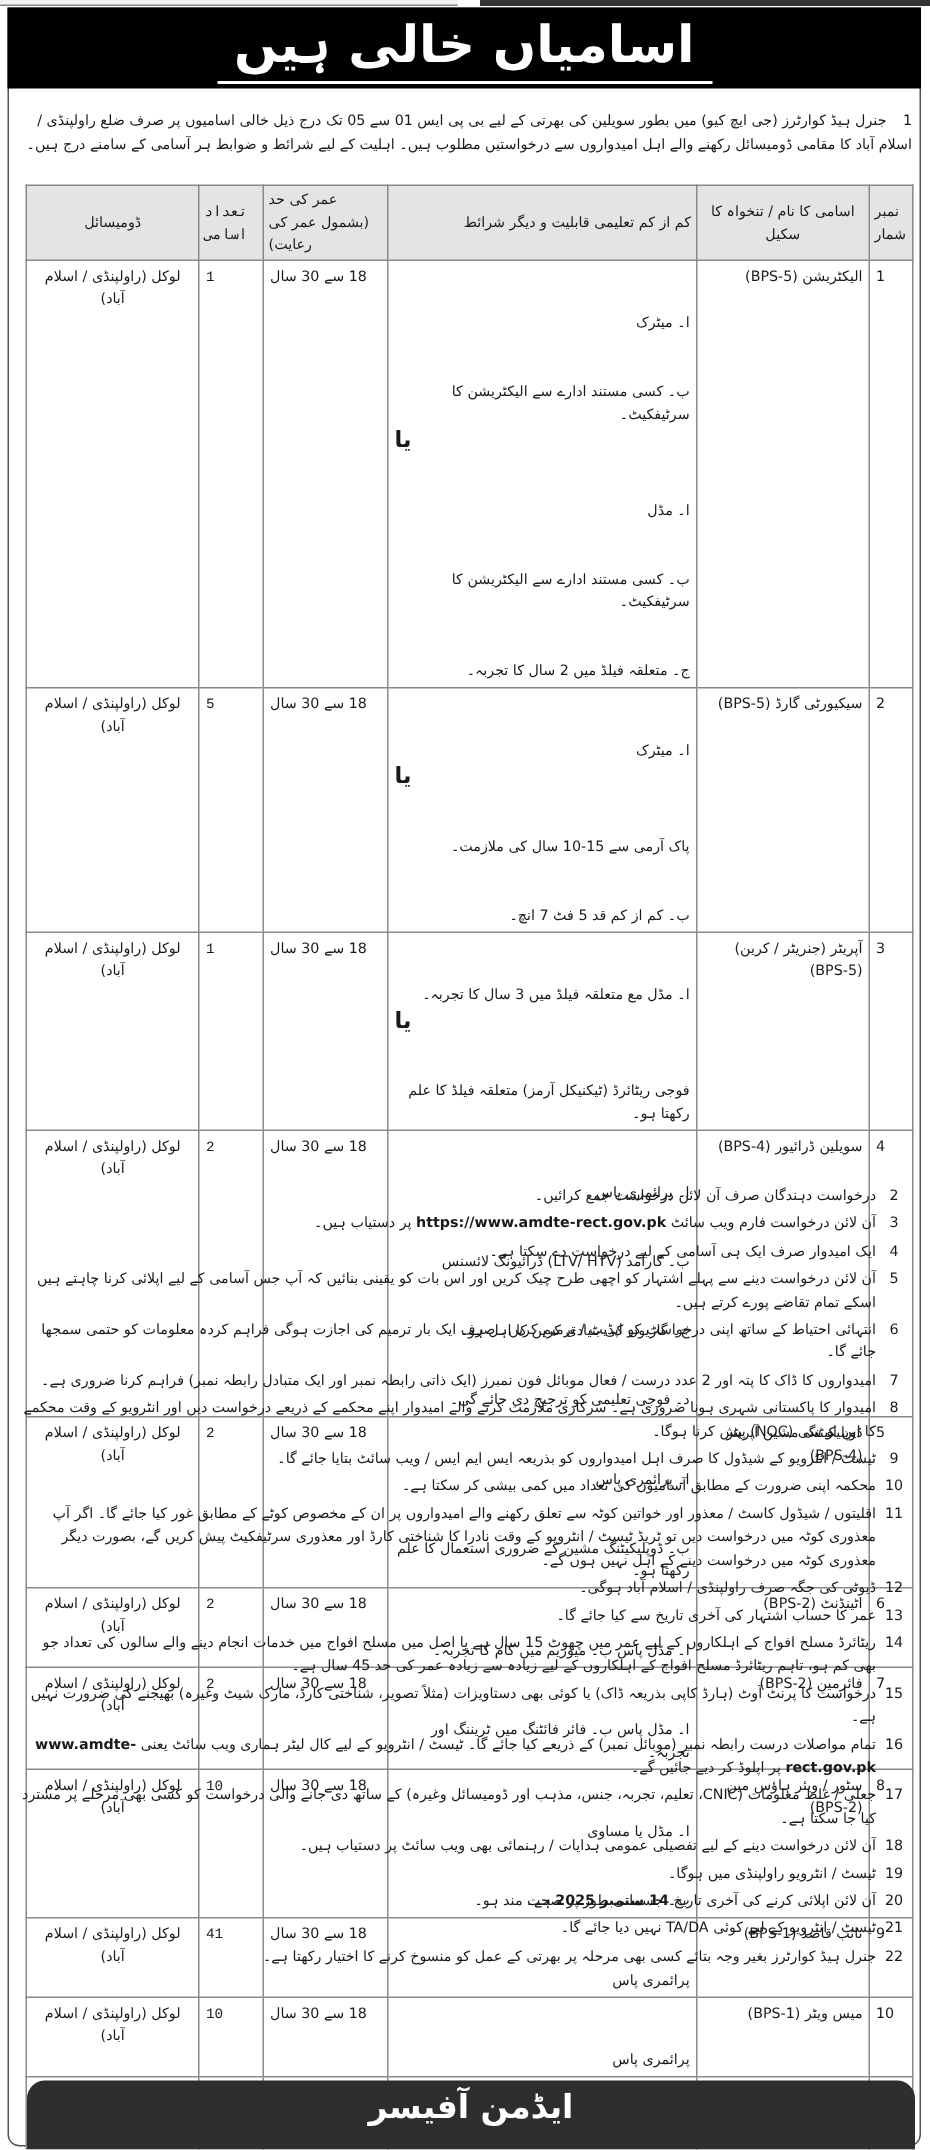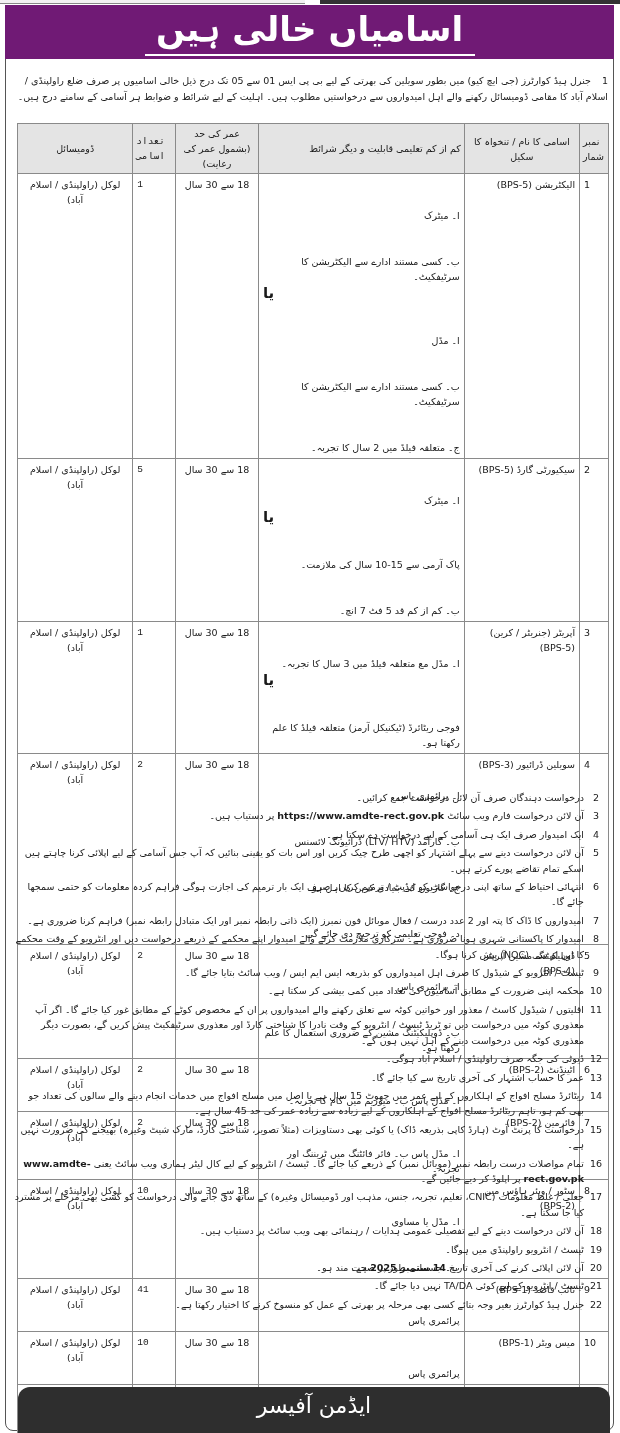--- a/index.html
+++ b/index.html
@@ -3,48 +3,48 @@
 <meta charset="utf-8">
 <style>
   html, body { margin:0; padding:0; background:#ffffff; }
   body { width:620px; height:1433px; position:relative; overflow:hidden;
          font-family:"DejaVu Sans", sans-serif; color:#1a1a1a; }
   .top-strip { position:absolute; left:0; top:0; width:620px; height:6px; background:#fff; }
   .top-strip .l { position:absolute; left:0; top:0; width:305px; height:3px; background:#f2f2f2; border-bottom:1px solid #888; }
   .top-strip .r { position:absolute; left:320px; top:0; width:300px; height:4px; background:#333; }
   .frame { position:absolute; left:5px; top:5px; width:607px; height:1424px;
            border:1.5px solid #555; border-radius:0 0 8px 8px; background:#fff; }
-  .title-band { position:absolute; left:5px; top:5px; width:609px; height:54px; background:#701a75; }
+  .title-band { position:absolute; left:5px; top:5px; width:609px; height:54px; background:#000000; }
   .title-text { position:absolute; left:0; right:0; top:4px; text-align:center; direction:rtl;
                 color:#fff; font-size:34px; font-weight:bold; letter-spacing:4px;
                 font-family:"DejaVu Sans", sans-serif; }
   .title-underline { position:absolute; left:140px; top:49px; width:330px; height:2px; background:#fff; }
   .intro { position:absolute; left:14px; right:12px; top:73px; direction:rtl; font-size:9.5px; line-height:16px; }
   .intro .num { display:inline-block; width:14px; }
   table.jobs { position:absolute; left:17px; top:123px; width:592px; border-collapse:collapse; direction:rtl;
                font-size:9.5px; }
   table.jobs th { background:#e4e4e4; font-weight:normal; border:1px solid #8a8a8a; padding:2px 3px; height:34px; line-height:15px; }
   table.jobs td { border:1px solid #8a8a8a; vertical-align:top; padding:3px 4px; line-height:15px; }
   .c-sr { width:20px; text-align:left; }
   .c-name { width:108px; text-align:right; }
   .c-qual { width:200px; text-align:right; }
-  .c-age { width:75px; text-align:center; }
+  .c-age { width:75px; text-align:left; }
   .c-posts { width:34px; text-align:left;font-family:Liberation Mono, monospace; }
   .c-dom { width:108px; text-align:center; }
   .ya { font-weight:bold; font-size:15px; display:block; text-align:left; padding-right:60px; line-height:18px; }
   .qual-line { display:block;margin-top:31px; }
   .notes { position:absolute; left:14px; right:12px; top:790px; direction:rtl; font-size:9.5px; line-height:15.4px; }
   .note { display:flex; flex-direction:row; margin-bottom:3px; }
   .note .n { width:24px; flex:0 0 24px; text-align:center; }
   .note .t { flex:1; }
   .url { font-weight:bold; direction:ltr; unicode-bidi:embed; }
   .footer-band { position:absolute; left:18px; top:1387px; width:592px; height:46px; background:#2e2e2e;
                  border-radius:12px 12px 0 0; }
   .footer-text { position:absolute; left:0; right:0; top:6px; text-align:center; direction:rtl; color:#fff;
-                 font-size:22px; font-weight:normal; letter-spacing:3px; }
+                 font-size:22px; font-weight:bold; letter-spacing:3px; }
 </style>
 </head>
 <body>
 
 <div class="top-strip">
   <div class="l"></div>
   <div class="r"></div>
 </div>
 
 <div class="frame"></div>
@@ -106,21 +106,21 @@
           <span class="qual-line">ا۔ مڈل مع متعلقہ فیلڈ میں 3 سال کا تجربہ۔</span>
           <span class="ya">یا</span>
           <span class="qual-line">فوجی ریٹائرڈ (ٹیکنیکل آرمز) متعلقہ فیلڈ کا علم رکھتا ہو۔</span>
         </td>
         <td class="c-age">18 سے 30 سال</td>
         <td class="c-posts">1</td>
         <td class="c-dom">لوکل (راولپنڈی / اسلام آباد)</td>
       </tr>
       <tr style="height: 74px;">
         <td class="c-sr">4</td>
-        <td class="c-name">سویلین ڈرائیور (BPS-3)</td>
+        <td class="c-name">سویلین ڈرائیور (BPS-4)</td>
         <td class="c-qual">
           <span class="qual-line">ا۔ پرائمری پاس</span>
           <span class="qual-line">ب۔ کارآمد (LTV/ HTV) ڈرائیونگ لائسنس</span>
           <span class="qual-line">ج۔ گاڑیوں کی بنیادی کرین کا اہل ہو۔</span>
           <span class="qual-line">د۔ فوجی تعلیمی کو ترجیح دی جائے گی۔</span>
         </td>
         <td class="c-age">18 سے 30 سال</td>
         <td class="c-posts">2</td>
         <td class="c-dom">لوکل (راولپنڈی / اسلام آباد)</td>
       </tr>

